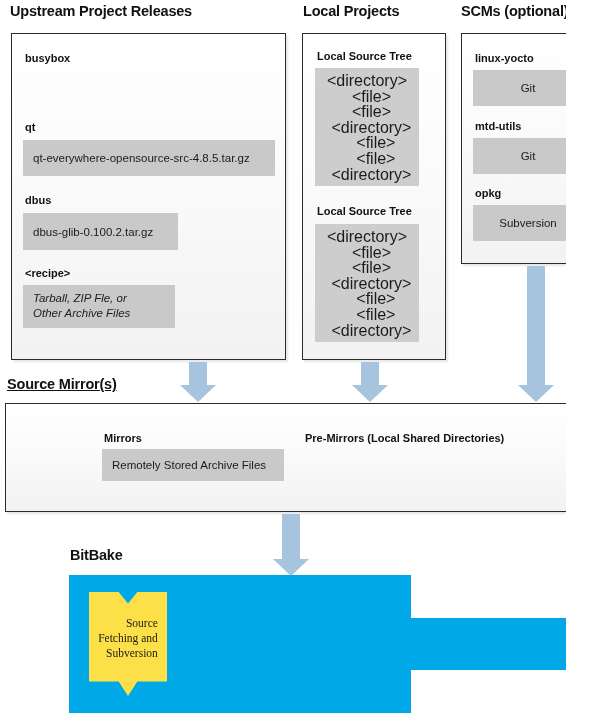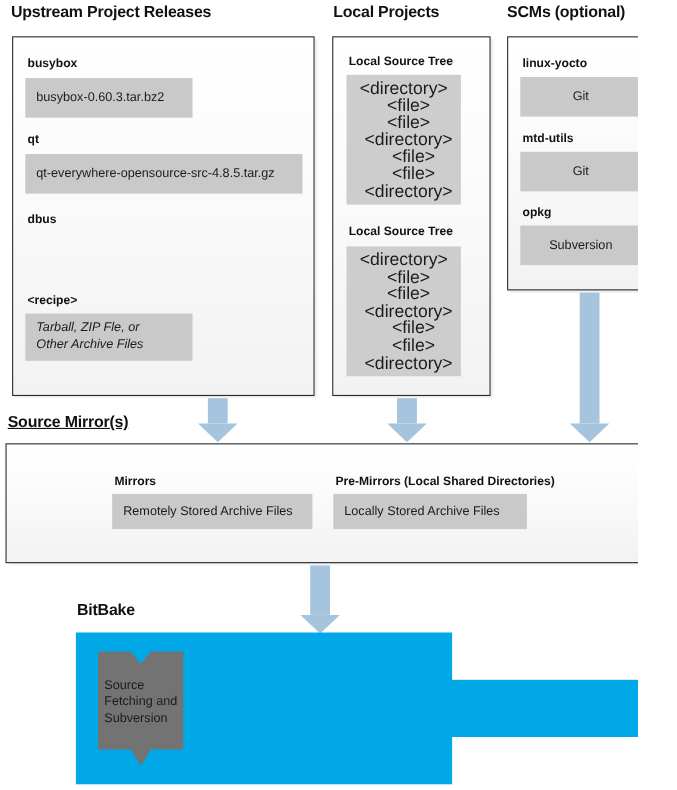--- a/index.html
+++ b/index.html
@@ -11,21 +11,20 @@
   body {
     font-family: "Liberation Sans", sans-serif;
     color: #111111;
   }
   #canvas {
     position: relative;
     width: 566px;
     height: 718px;
     overflow: hidden;
     background: #ffffff;
-    padding-left: 14px;
   }
 
   
   .section-title {
     position: absolute;
     font-weight: bold;
     font-size: 14.5px;
     letter-spacing: -0.2px;
     color: #111111;
     white-space: nowrap;
@@ -100,52 +99,53 @@
 
   
   .bitbake-shape {
     position: absolute;
     background: #00a8e8;
   }
 
   
   .chevron-box {
     position: absolute;
-    background: #737373;
+    background: #fde047;
     color: #1b1b1b;
     font-size: 11.5px;
     line-height: 15px;
-    text-align: left;
+    text-align: right;
     box-sizing: border-box;
     clip-path: polygon(
       0% 0%, 38% 0%, 50% 11%, 62% 0%, 100% 0%,
       100% 86%, 62% 86%, 50% 100%, 38% 86%, 0% 86%
     );
     display: flex;
     align-items: center;
     justify-content: center;
     padding-bottom: 12px;
+    font-family: Liberation Serif, serif;
   }
 </style>
 </head>
 <body>
 
 <div id="canvas">
 
   <div class="section-title" style="left:10px; top:3px;">Upstream Project Releases</div>
 
   <div class="panel" style="left:11px; top:33px; width:275px; height:327px;"></div>
 
   <div class="item-label" style="left:25px; top:52px;">busybox</div>
-  <div class="chip left" style="left:23px; top:71px; width:152px; height:36px;">busybox-0.60.3.tar.bz2</div>
 
   <div class="item-label" style="left:25px; top:121px;">qt</div>
   <div class="chip left" style="left:23px; top:140px; width:252px; height:36px;">qt-everywhere-opensource-src-4.8.5.tar.gz</div>
 
   <div class="item-label" style="left:25px; top:194px;">dbus</div>
+  <div class="chip left" style="left:23px; top:213px; width:155px; height:37px;">dbus-glib-0.100.2.tar.gz</div>
 
   <div class="item-label" style="left:25px; top:267px;">&lt;recipe&gt;</div>
   <div class="chip multi" style="left:23px; top:285px; width:152px; height:43px;">
     <div>Tarball, ZIP Fle, or</div>
     <div>Other Archive Files</div>
   </div>
 
   <div class="section-title" style="left:303px; top:3px;text-align:right;">Local Projects</div>
 
   <div class="panel" style="left:302px; top:33px; width:144px; height:327px;"></div>
@@ -197,21 +197,20 @@
   </div>
 
   <div class="section-title" style="left:7px; top:376px;text-decoration:underline;">Source Mirror(s)</div>
 
   <div class="panel" style="left:5px; top:403px; width:603px; height:109px;"></div>
 
   <div class="item-label" style="left:104px; top:432px;">Mirrors</div>
   <div class="chip left" style="left:102px; top:449px; width:182px; height:32px;">Remotely Stored Archive Files</div>
 
   <div class="item-label" style="left:305px; top:432px;">Pre-Mirrors (Local Shared Directories)</div>
-  <div class="chip left" style="left:303px; top:449px; width:176px; height:32px;">Locally Stored Archive Files</div>
 
   <div class="arrow" style="left:273px; top:514px; width:36px; height:62px;">
     <div class="shaft" style="left:9px; top:0; width:18px; height:45px;"></div>
     <div class="head" style="left:0; top:45px;"></div>
   </div>
 
   <div class="section-title" style="left:70px; top:547px;">BitBake</div>
 
   <div class="bitbake-shape" style="left:69px; top:575px; width:342px; height:138px;"></div>
   <div class="bitbake-shape" style="left:409px; top:618px; width:189px; height:52px;"></div>

